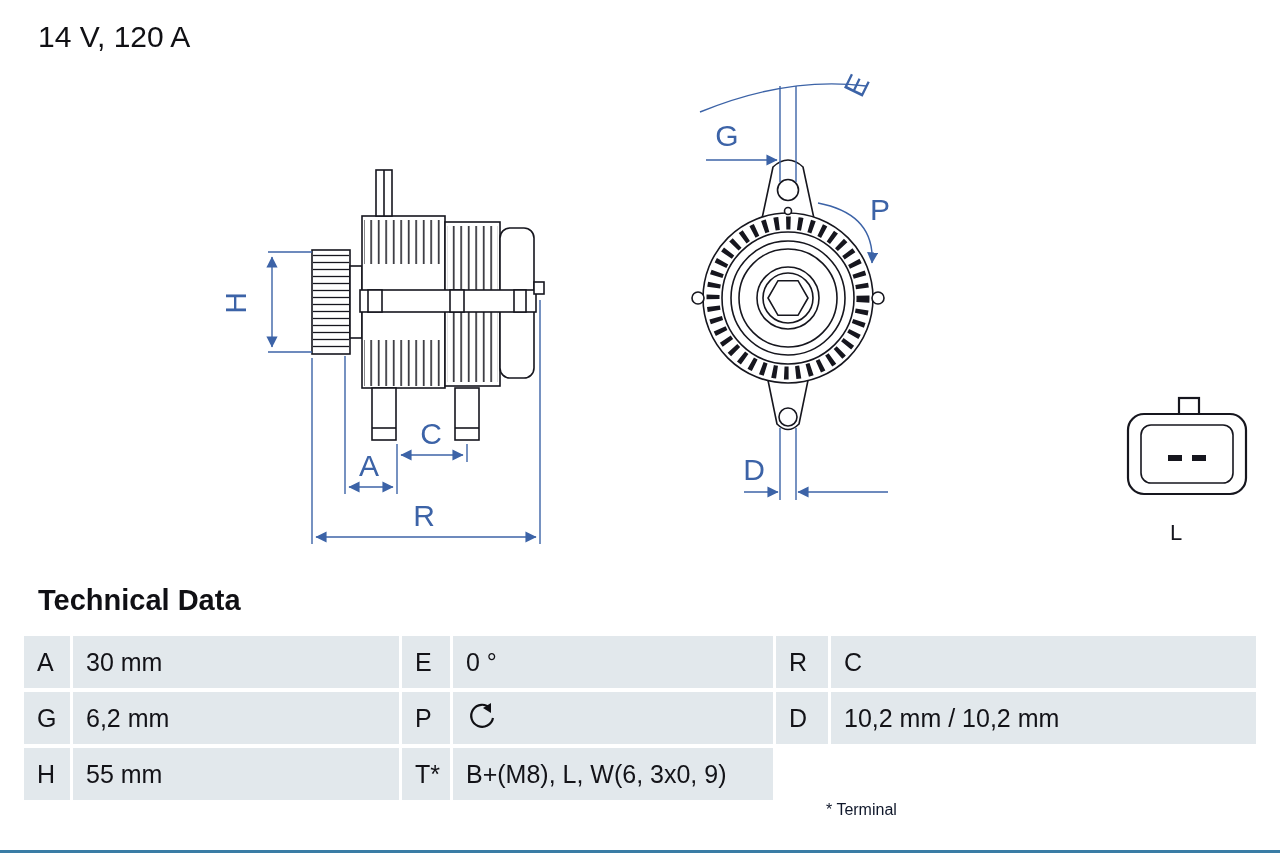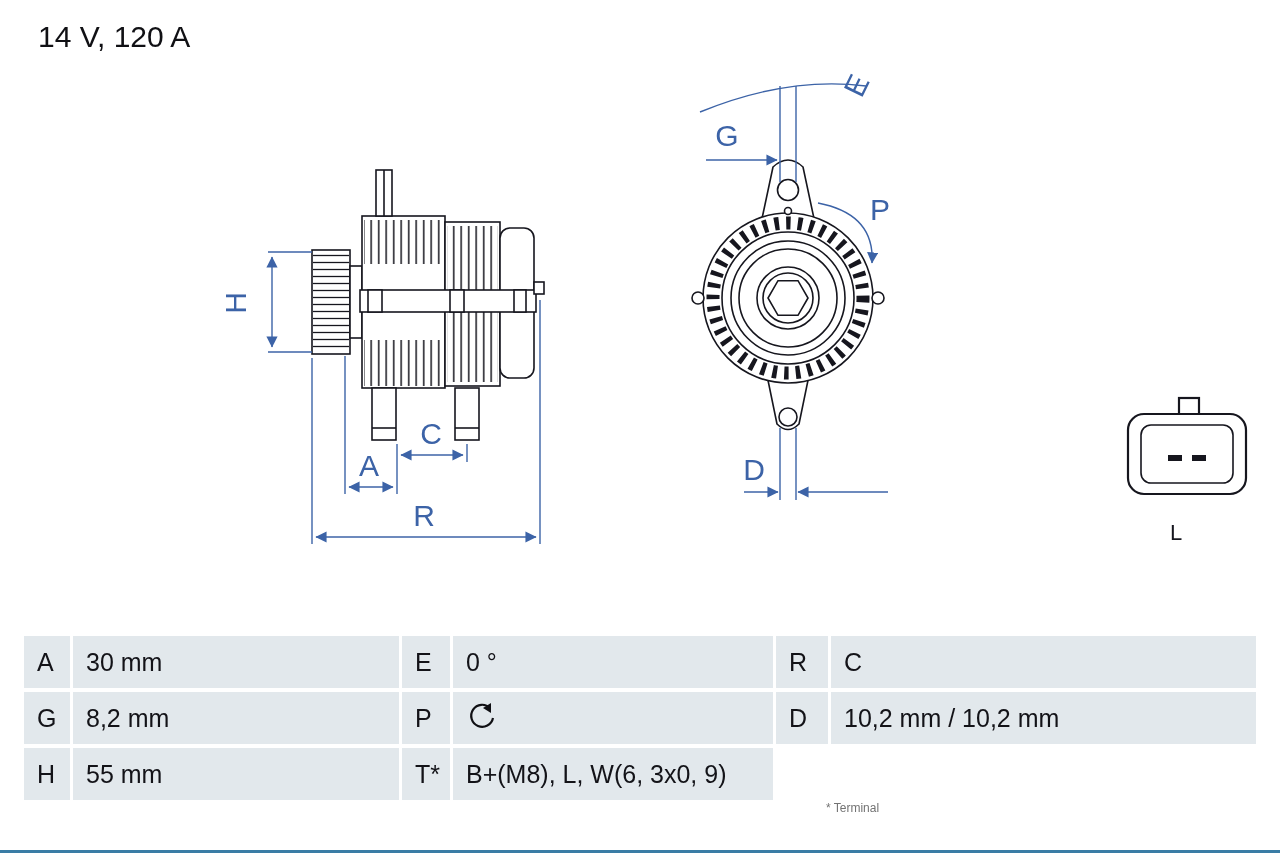--- a/index.html
+++ b/index.html
@@ -7,21 +7,21 @@
   body { font-family:"Liberation Sans", sans-serif; background:#ffffff; position:relative; overflow:hidden; }
   .page { position:absolute; inset:0; width:1280px; height:853px; background:#fff;text-decoration:underline; }
   .title { position:absolute; left:38px; top:20px; font-size:30px; color:#101014; }
   .drawing { position:absolute; left:0; top:0; }
   .section-heading { position:absolute; left:38px; top:584px; font-size:29px; font-weight:700; color:#101014; }
   .tech-table { position:absolute; left:24px; right:24px; top:636px; display:grid;
                 grid-template-columns:46px 326px 48px 320px 52px 1fr; column-gap:3px; row-gap:4px; }
   .cell { background:#e2e8ec; height:52px; display:flex; align-items:center;
           font-size:25px; color:#131318; padding-left:13px; overflow:hidden; white-space:nowrap; }
   .p-icon { display:inline-flex; align-items:center; }
-  .footnote { position:absolute; left:826px; top:801px; font-size:12px; color:#737373; }
+  .footnote { position:absolute; left:826px; top:801px; font-size:16px; color:#0f172a; }
   .bottom-rule { position:absolute; left:0; right:0; bottom:0; height:3px; background:#3a7ca5; }
   .dim-text { font-size:30px; fill:#3c63a7; font-family:"Liberation Sans",sans-serif; text-anchor:middle; }
   .lbl-text { font-size:22px; fill:#16161e; font-family:"Liberation Sans",sans-serif; text-anchor:middle; }
 </style>
 </head>
 <body>
 
 <div class="page">
 
   <div class="title">14 V, 120 A</div>
@@ -129,32 +129,33 @@
     <g stroke="#16161e" stroke-width="2.2" fill="none">
       <rect x="1179" y="398" width="20" height="20" fill="#fff"></rect>
       <rect x="1128" y="414" width="118" height="80" rx="16" fill="#fff"></rect>
       <rect x="1141" y="425" width="92" height="58" rx="10" stroke-width="1.6"></rect>
       <rect x="1168" y="455" width="14" height="6" fill="#16161e" stroke="none"></rect>
       <rect x="1192" y="455" width="14" height="6" fill="#16161e" stroke="none"></rect>
     </g>
     <text class="lbl-text" x="1176" y="540">L</text>
   </svg>
 
+  <div class="section-heading">Technical Data</div>
 
   <div class="tech-table">
 
     <div class="cell">A</div>
     <div class="cell">30 mm</div>
     <div class="cell">E</div>
     <div class="cell">0 °</div>
     <div class="cell">R</div>
 
     <div class="cell">C</div>
     <div class="cell">G</div>
-    <div class="cell">8,2 mm</div>
+    <div class="cell">6,2 mm</div>
     <div class="cell">P</div>
     <div class="cell">
       <span class="p-icon">
         <svg width="34" height="32" viewBox="0 0 34 32">
           <path d="M24 6 A 11 11 0 1 0 27 16" fill="none" stroke="#101014" stroke-width="2.2"></path>
           <polygon points="25,1 17,6 25,11" fill="#101014"></polygon>
         </svg>
       </span>
     </div>
 

